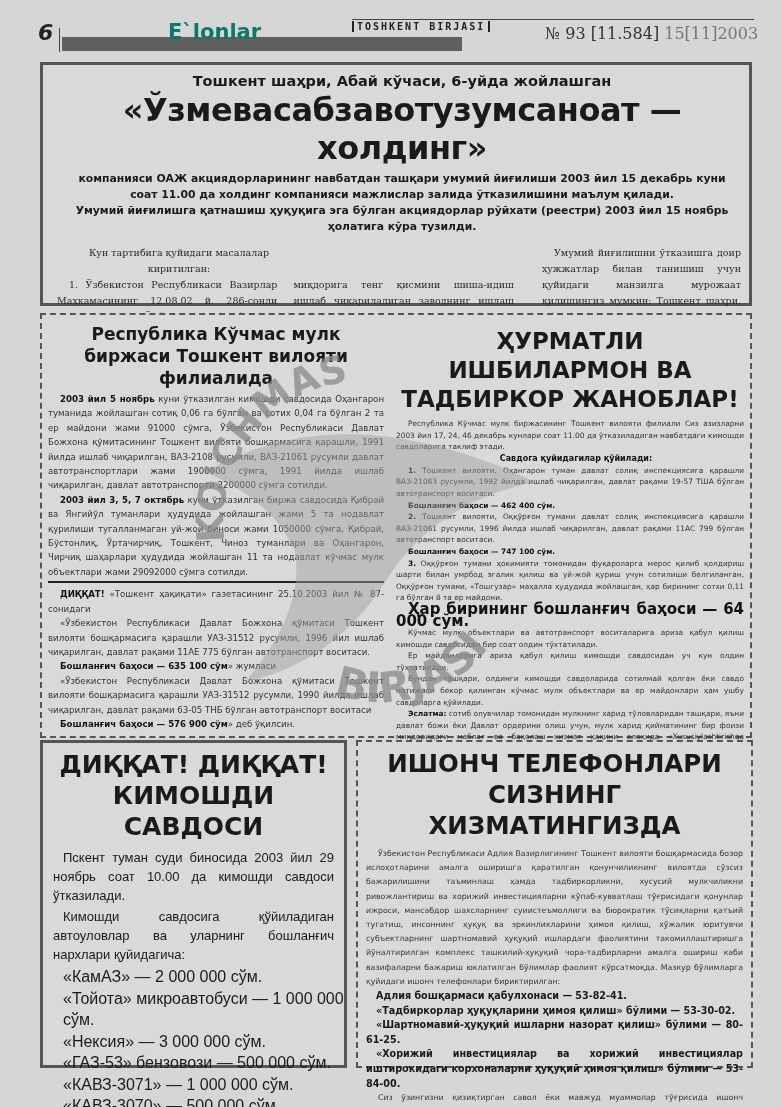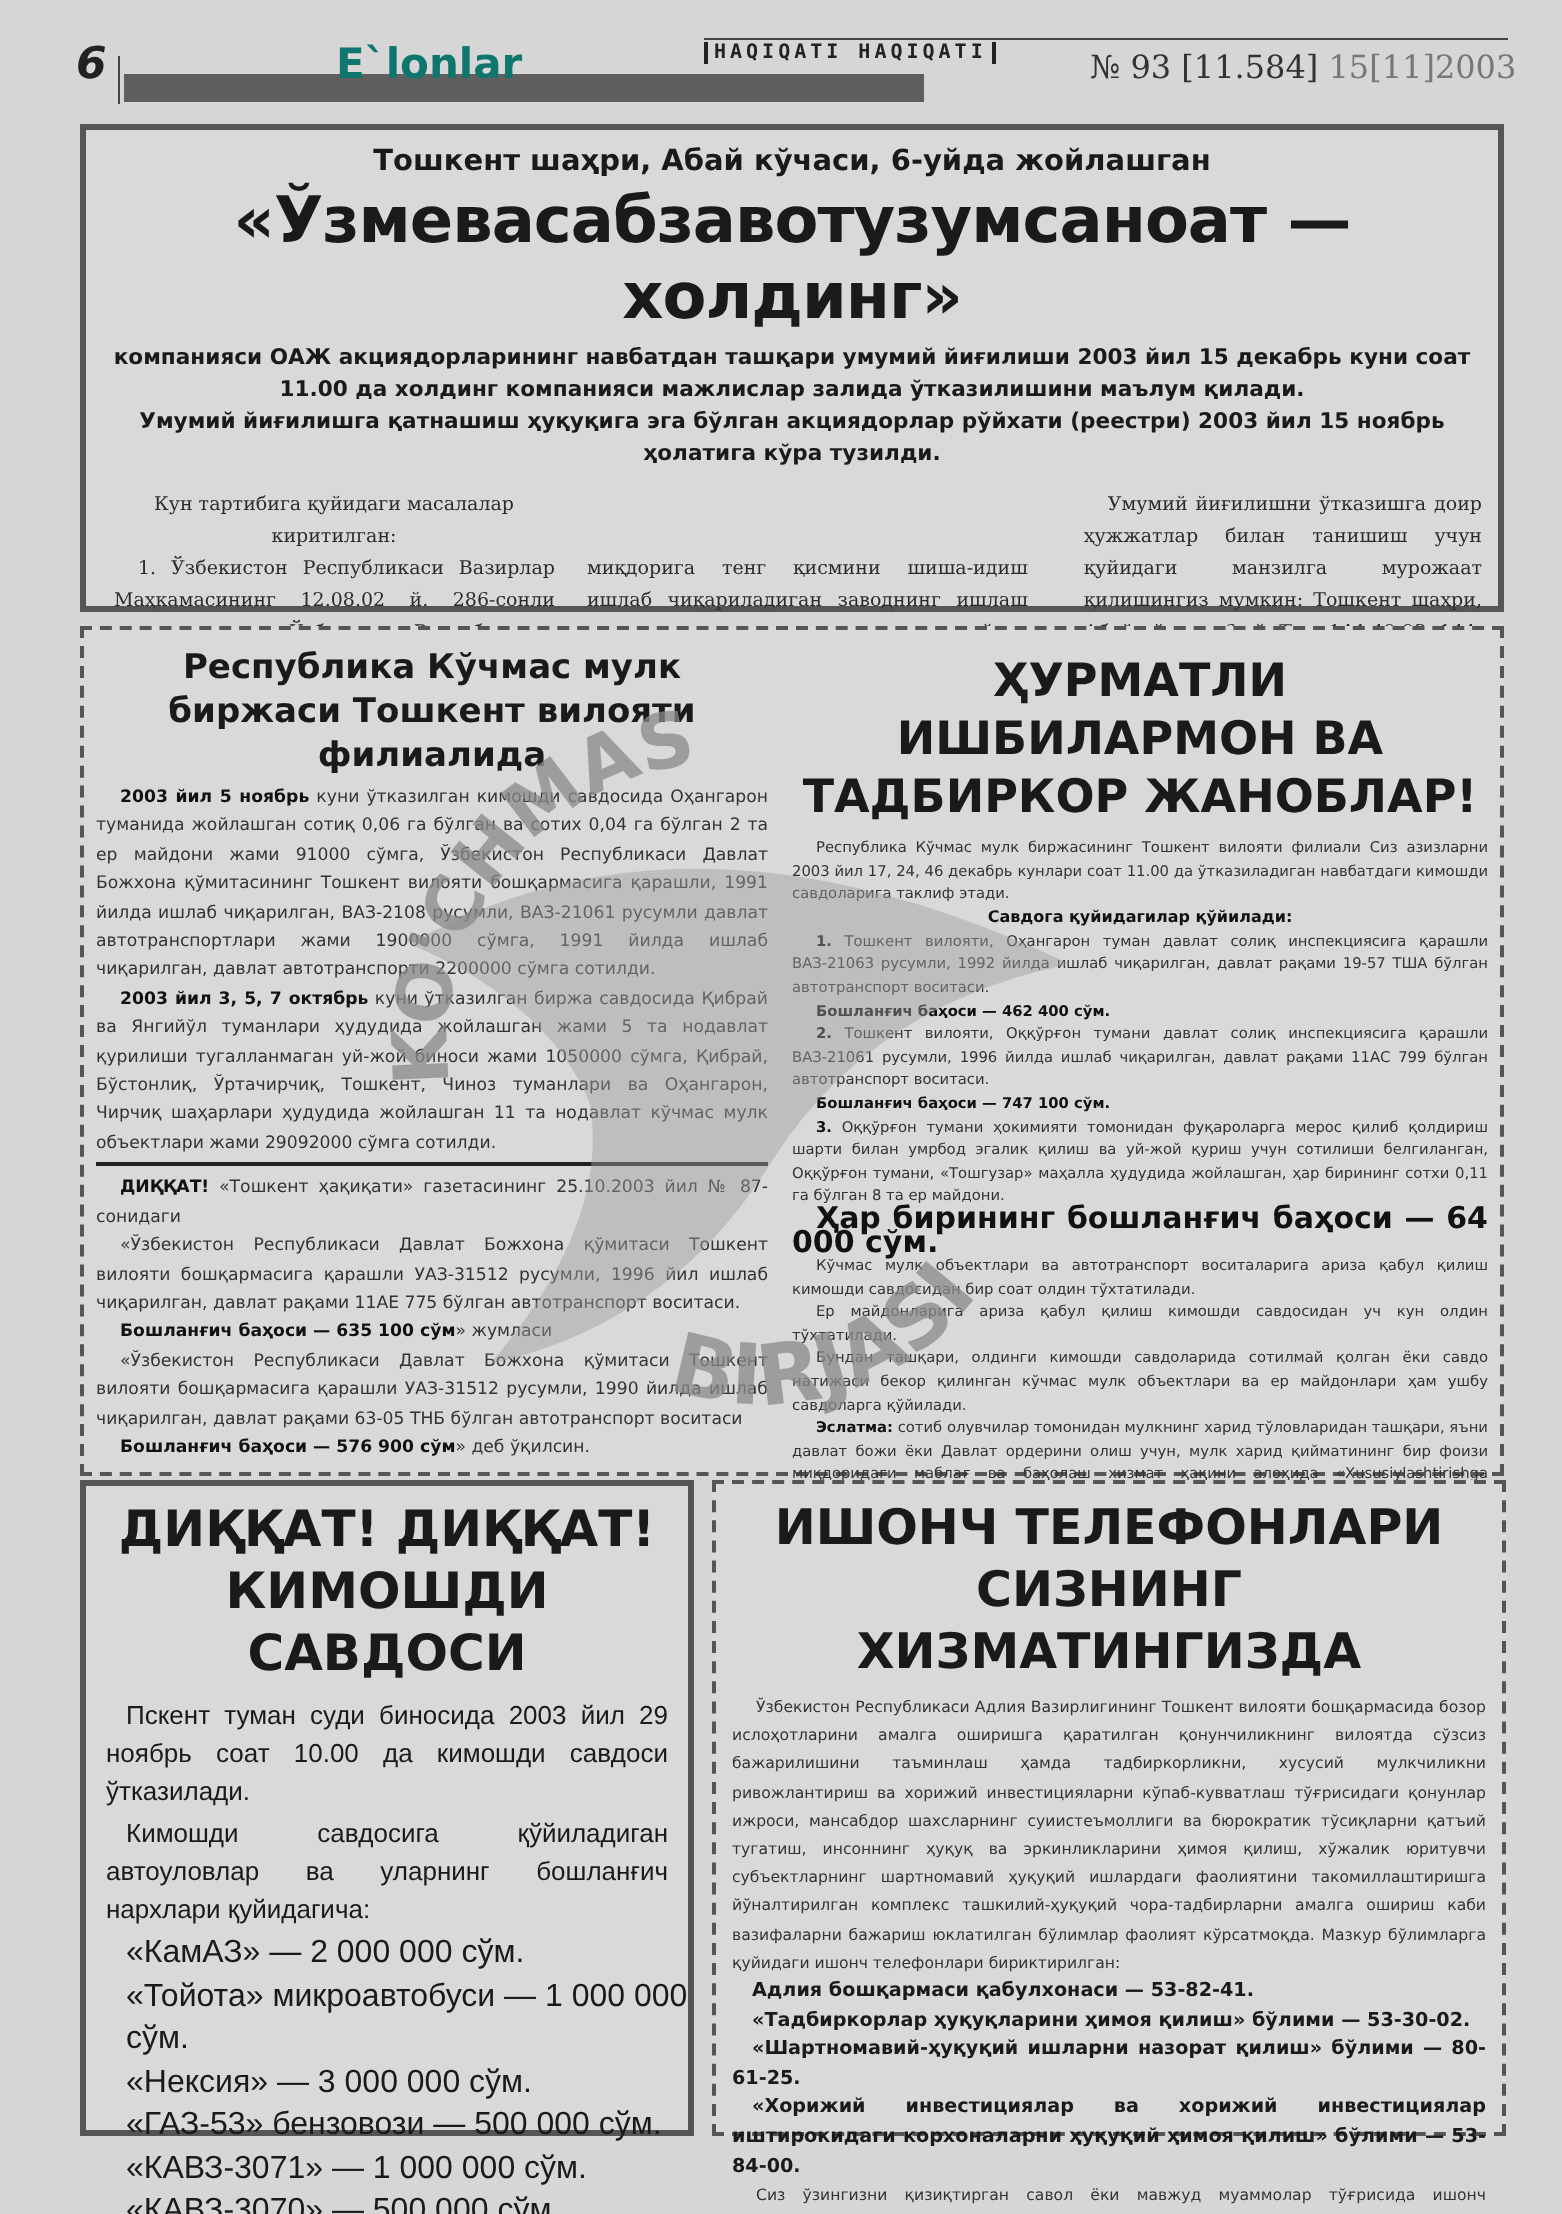--- a/index.html
+++ b/index.html
@@ -18,21 +18,21 @@
   .masthead { position:absolute; left:352px; top:21px; font:bold 10px "DejaVu Sans Mono", monospace; letter-spacing:2px; color:#222; border-left:2px solid #222; border-right:2px solid #222; padding:0 3px; }
   .masthead-line { position:absolute; left:352px; top:19px; width:402px; height:1px; background:#444; }
   .issue { position:absolute; left:545px; top:24px; font:16px "DejaVu Serif", serif; color:#333; }
   .issue-date { color:#777; }
   .box { position:absolute; border:3px solid #555; background:#d9d9d9; box-sizing:border-box; }
   .box.thin { border:2px solid #555; }
   #ad1 { left:40px; top:62px; width:712px; height:244px; }
   #ad2 { left:40px; top:313px; width:712px; height:425px; }
   #ad3 { left:40px; top:740px; width:307px; height:328px; }
   #ad4 { left:356px; top:740px; width:397px; height:328px; }
-  .center { text-align:center; }
+  .center { text-align:center;padding-left:12px; }
   .a1-sub { font:bold 14.5px "DejaVu Sans", sans-serif; margin-top:8px; }
   .a1-title { font:bold 32px "DejaVu Sans", sans-serif; letter-spacing:-0.5px; margin-top:2px; }
   .a1-lead { font:bold 10.8px "DejaVu Sans", sans-serif; line-height:16px; margin:4px 8px 0 8px; }
   .cols { display:flex; gap:14px; margin:10px 8px 0 14px; font:9.5px "DejaVu Serif", serif; line-height:16px; color:#2b2b2b; }
   .col3 { width:200px; text-align:justify; margin-left:14px; }
   .right { text-align:right; font-size:11px; }
   .watermark { position:absolute; left:185px; top:352px; width:360px; height:360px; pointer-events:none; }
   .a2-left { position:absolute; left:6px; top:8px; width:336px; }
   .a2-right { position:absolute; left:354px; top:8px; width:348px; }
   .a2-title-l { font:bold 17px "DejaVu Sans", sans-serif; line-height:22px; text-align:center; }
@@ -50,21 +50,21 @@
 </style>
 </head>
 <body>
 
 <div class="header">
   <span class="page-num">6</span>
   <div class="hdr-rule"></div>
   <div class="section-bar"></div>
   <span class="section-title">E`lonlar</span>
   <div class="masthead-line"></div>
-  <span class="masthead">HAQIQATI HAQIQATI</span>
+  <span class="masthead">TOSHKENT BIRJASI</span>
   <span class="issue">
     <span>№ 93 [11.584]</span>
     <span class="issue-date">15[11]2003</span>
   </span>
 </div>
 
 <div class="box" id="ad1">
   <div class="center a1-sub">Тошкент шаҳри, Абай кўчаси, 6-уйда жойлашган</div>
   <div class="center a1-title">«Ўзмевасабзавотузумсаноат — холдинг»</div>
   <div class="center a1-lead">компанияси ОАЖ акциядорларининг навбатдан ташқари умумий йиғилиши 2003 йил 15 декабрь куни соат 11.00 да холдинг компанияси мажлислар залида ўтказилишини маълум қилади.</div>

